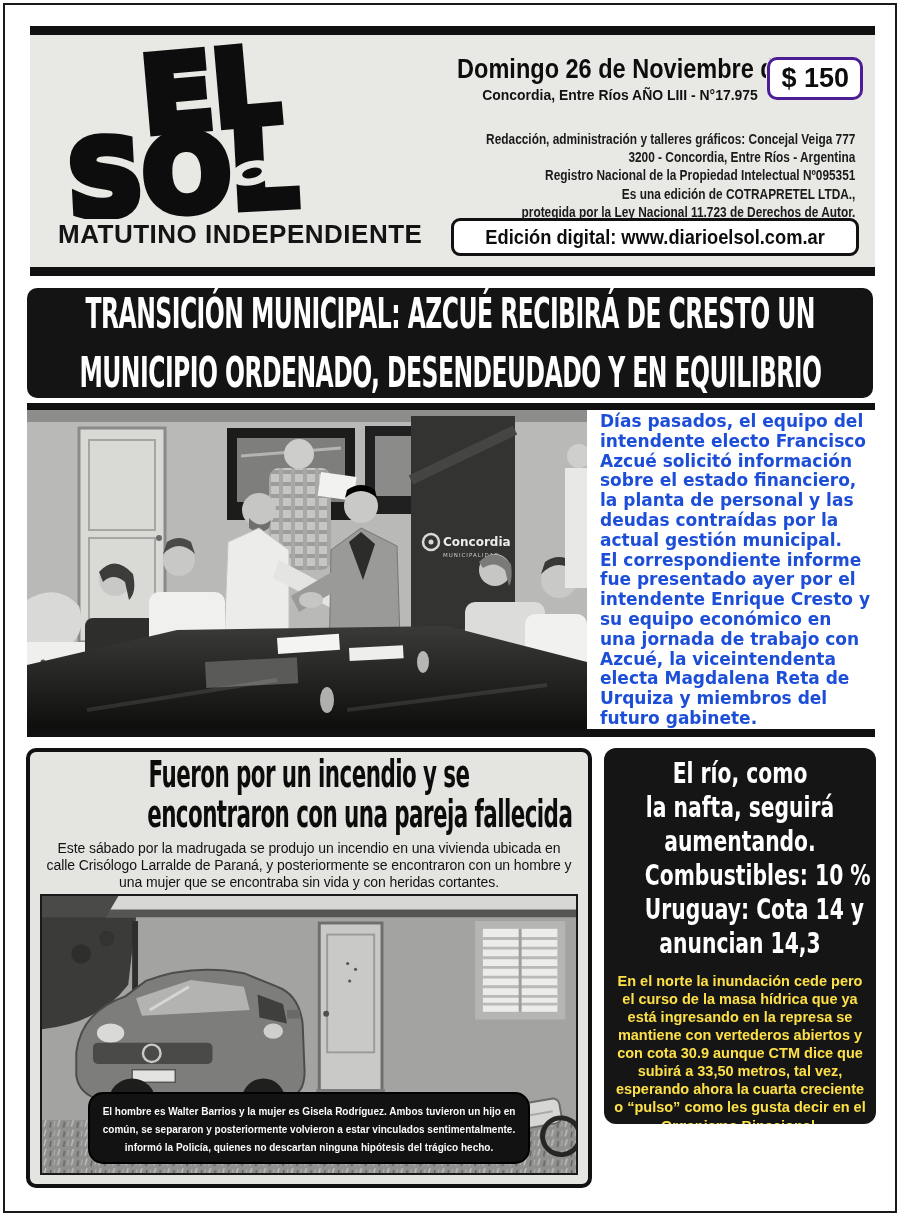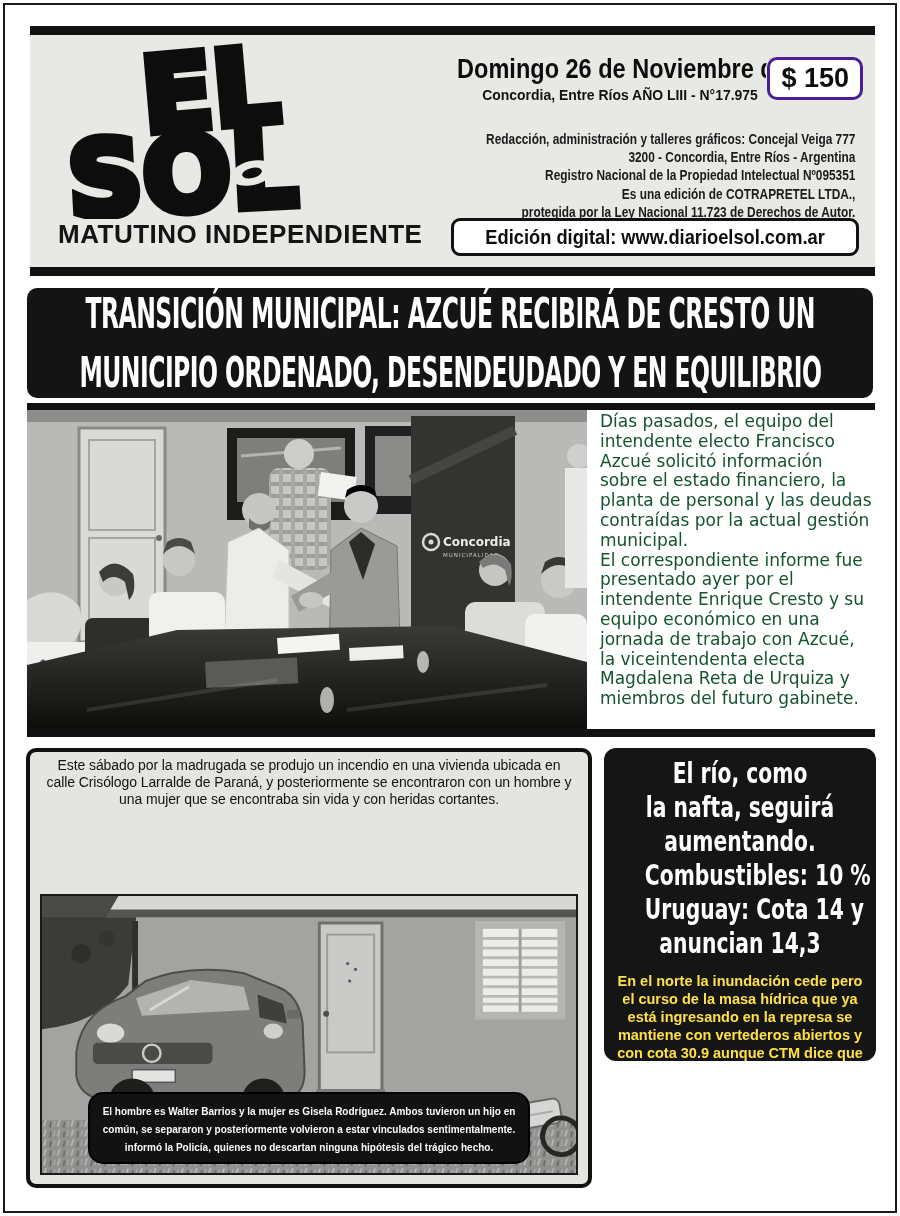--- a/index.html
+++ b/index.html
@@ -67,22 +67,22 @@
   
   .article1 {
     position:absolute; left:27px; top:403px; width:848px; height:334px;
     border-top:7px solid #111; border-bottom:8px solid #111; box-sizing:border-box;
     display:flex; background:#fff;
   }
   .photo1 { width:560px; height:100%; flex:none; }
   .photo1 svg { display:block; width:100%; height:100%; }
   .art1-text {
     flex:1; padding:2px 2px 0 13px;
-    font-family:"DejaVu Sans", sans-serif; font-weight:normal; font-size:17px;
-    line-height:1.165; color:#14532d;
+    font-family:"DejaVu Sans", sans-serif; font-weight:bold; font-size:17px;
+    line-height:1.165; color:#1d4ed8;
   }
   .art1-text p { margin:0; }
 
   
   .bottom-left {
     position:absolute; left:26px; top:748px; width:566px; height:440px; box-sizing:border-box;
     background:#e4e4e1; border:4px solid #111; border-radius:10px; overflow:hidden;
   }
   .a2-headline { margin-top:3px; text-align:center; overflow:hidden; }
   .a2-line {
@@ -101,21 +101,21 @@
   .photo2-wrap svg { position:absolute; inset:0; width:100%; height:100%; }
   .caption {
     position:absolute; left:46px; right:46px; bottom:9px;
     background:#121212; border:2px solid #000; border-radius:15px;
     padding:7px 12px; text-align:center;
   }
   .caption span { color:#fafafa; font-weight:bold; font-size:10px; line-height:1.32; }
 
   
   .bottom-right {
-    position:absolute; left:604px; top:748px; width:272px; height:313px; box-sizing:border-box;
+    position:absolute; left:604px; top:748px; width:272px; height:376px; box-sizing:border-box;
     background:#151515; border-radius:12px; color:#fff; text-align:center;
     padding-top:9px; overflow:hidden;
   }
   .rb-line {
     display:block; white-space:nowrap; color:#fff;
     font-family:"DejaVu Sans", sans-serif; font-weight:bold; font-size:29px; line-height:1.17;
     transform:scaleX(.70); transform-origin:center;
   }
   .rb-body {
     margin:11px 10px 0; font-weight:bold; font-size:14.5px; line-height:1.25; color:#fde047;
@@ -253,20 +253,24 @@
         <line x1="320" y1="300" x2="520" y2="275" stroke="#ffffff" stroke-width="4" opacity=".1"></line>
       </svg>
     </div>
     <div class="art1-text">
       <p>Días pasados, el equipo del intendente electo Francisco Azcué solicitó información sobre el estado financiero, la planta de personal y las deudas contraídas por la actual gestión municipal.</p>
       <p>El correspondiente informe fue presentado ayer por el intendente Enrique Cresto y su equipo económico en una jornada de trabajo con Azcué, la viceintendenta electa Magdalena Reta de Urquiza y miembros del futuro gabinete.</p>
     </div>
   </div>
 
   <div class="bottom-left">
+    <div class="a2-headline">
+      <span class="a2-line">Fueron por un incendio y se</span>
+      <span class="a2-line">encontraron con una pareja fallecida</span>
+    </div>
     <div class="a2-deck">Este sábado por la madrugada se produjo un incendio en una vivienda ubicada en calle Crisólogo Larralde de Paraná, y posteriormente se encontraron con un hombre y una mujer que se encontraba sin vida y con heridas cortantes.</div>
 
     <div class="photo2-wrap">
       <svg viewBox="0 0 545 287" preserveAspectRatio="none">
         <defs>
           <pattern id="grass" width="14" height="10" patternUnits="userSpaceOnUse">
             <rect width="14" height="10" fill="#90908e"></rect>
             <line x1="2" y1="9" x2="4" y2="2" stroke="#c2c2c0" stroke-width="1.4"></line>
             <line x1="8" y1="10" x2="9" y2="4" stroke="#5f5f5d" stroke-width="1.4"></line>
             <line x1="12" y1="9" x2="13" y2="3" stroke="#aeaeac" stroke-width="1.2"></line>

